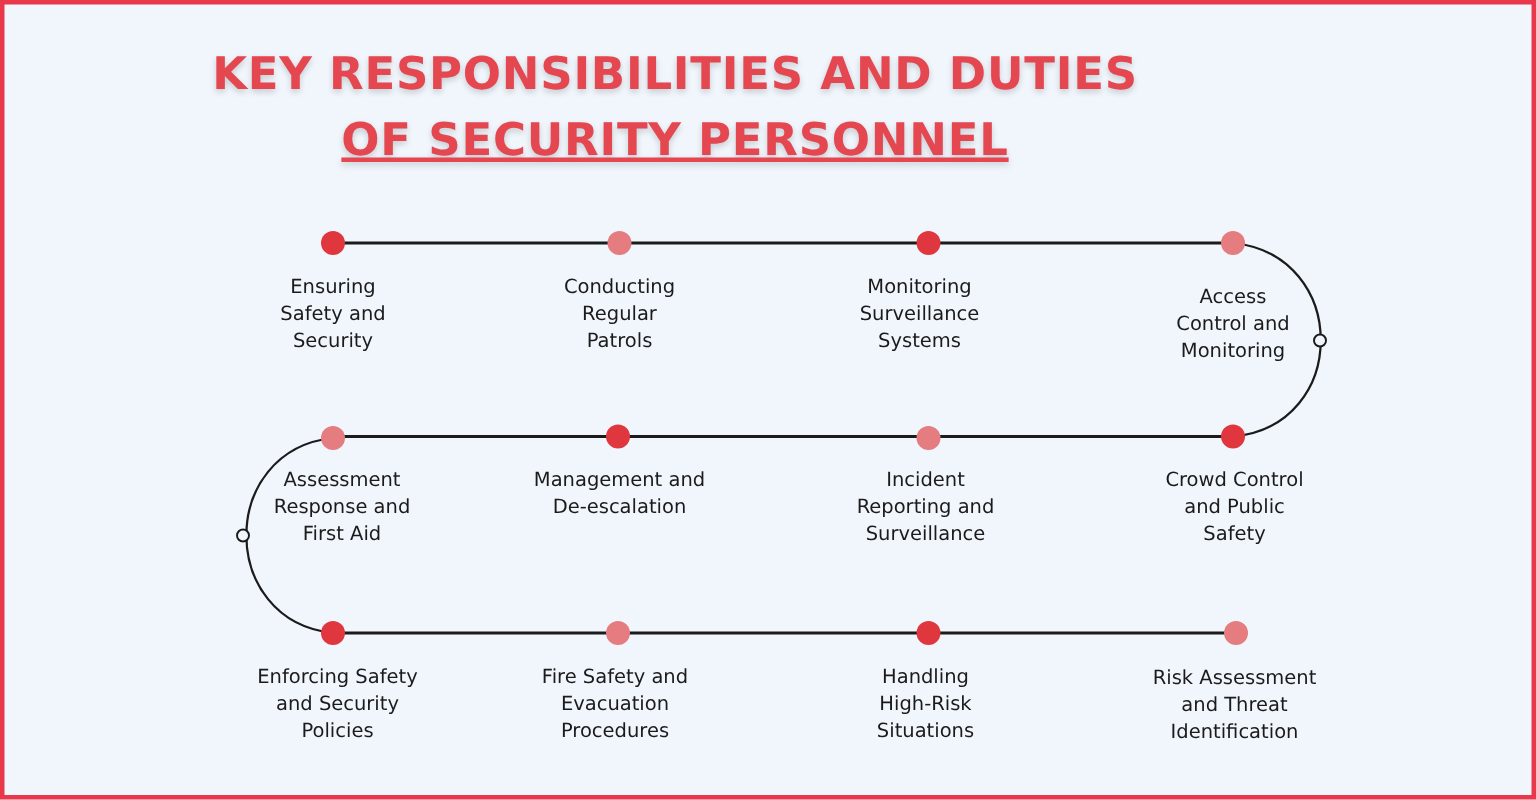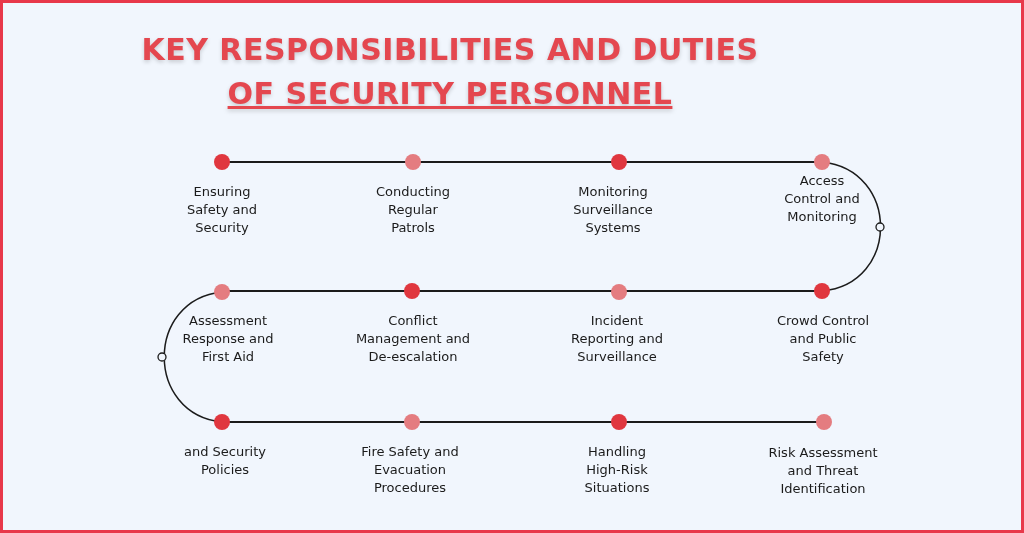--- a/index.html
+++ b/index.html
@@ -69,58 +69,58 @@
 <div class="label" style="left:413px;top:183px">
   <div>Conducting</div>
     <div>Regular</div>
     <div>Patrols</div>
 </div>
 <div class="label" style="left:613px;top:183px">
   <div>Monitoring</div>
     <div>Surveillance</div>
     <div>Systems</div>
 </div>
-<div class="label" style="left:822px;top:172px">
+<div class="label" style="left:822px;top:190px">
   <div>Access</div>
     <div>Control and</div>
     <div>Monitoring</div>
 </div>
 
 <div class="node light" style="left:222px;top:292px"></div>
 <div class="node dark" style="left:412px;top:291px"></div>
 <div class="node light" style="left:619px;top:292px"></div>
 <div class="node dark" style="left:822px;top:291px"></div>
 
 <div class="label" style="left:228px;top:312px">
   <div>Assessment</div>
     <div>Response and</div>
     <div>First Aid</div>
 </div>
 <div class="label" style="left:413px;top:312px">
-  <div>Conflict</div>
     <div>Management and</div>
     <div>De-escalation</div>
 </div>
 <div class="label" style="left:617px;top:312px">
   <div>Incident</div>
     <div>Reporting and</div>
     <div>Surveillance</div>
 </div>
 <div class="label" style="left:823px;top:312px">
   <div>Crowd Control</div>
     <div>and Public</div>
     <div>Safety</div>
 </div>
 
 <div class="node dark" style="left:222px;top:422px"></div>
 <div class="node light" style="left:412px;top:422px"></div>
 <div class="node dark" style="left:619px;top:422px"></div>
 <div class="node light" style="left:824px;top:422px"></div>
 
 <div class="label" style="left:225px;top:443px">
+  <div>Enforcing Safety</div>
     <div>and Security</div>
     <div>Policies</div>
 </div>
 <div class="label" style="left:410px;top:443px">
   <div>Fire Safety and</div>
     <div>Evacuation</div>
     <div>Procedures</div>
 </div>
 <div class="label" style="left:617px;top:443px">
   <div>Handling</div>

